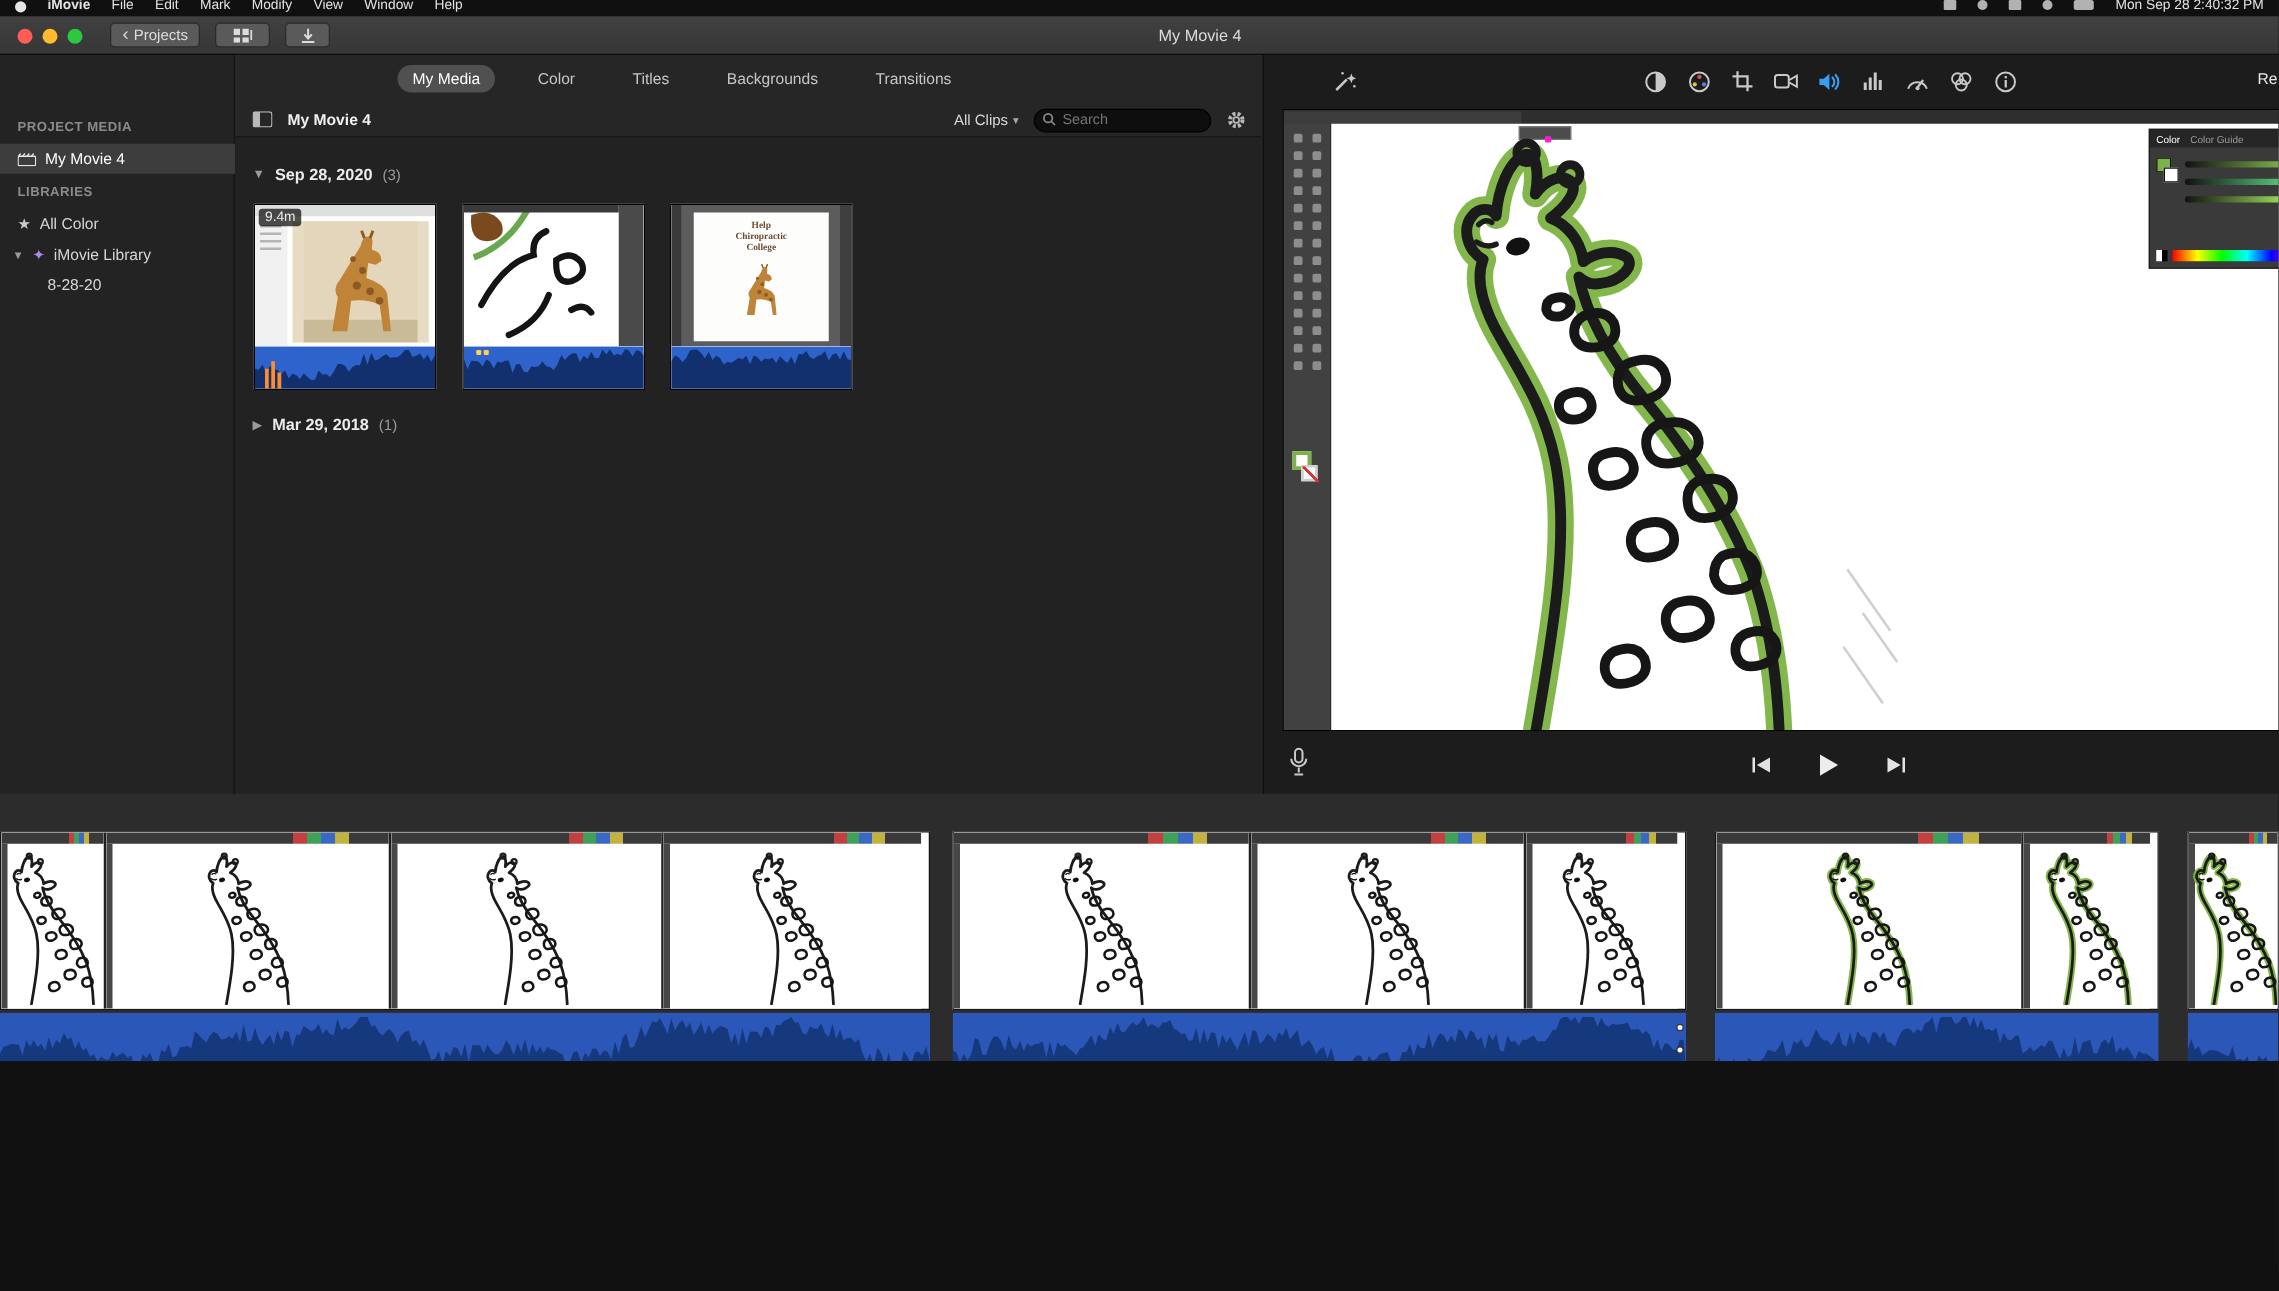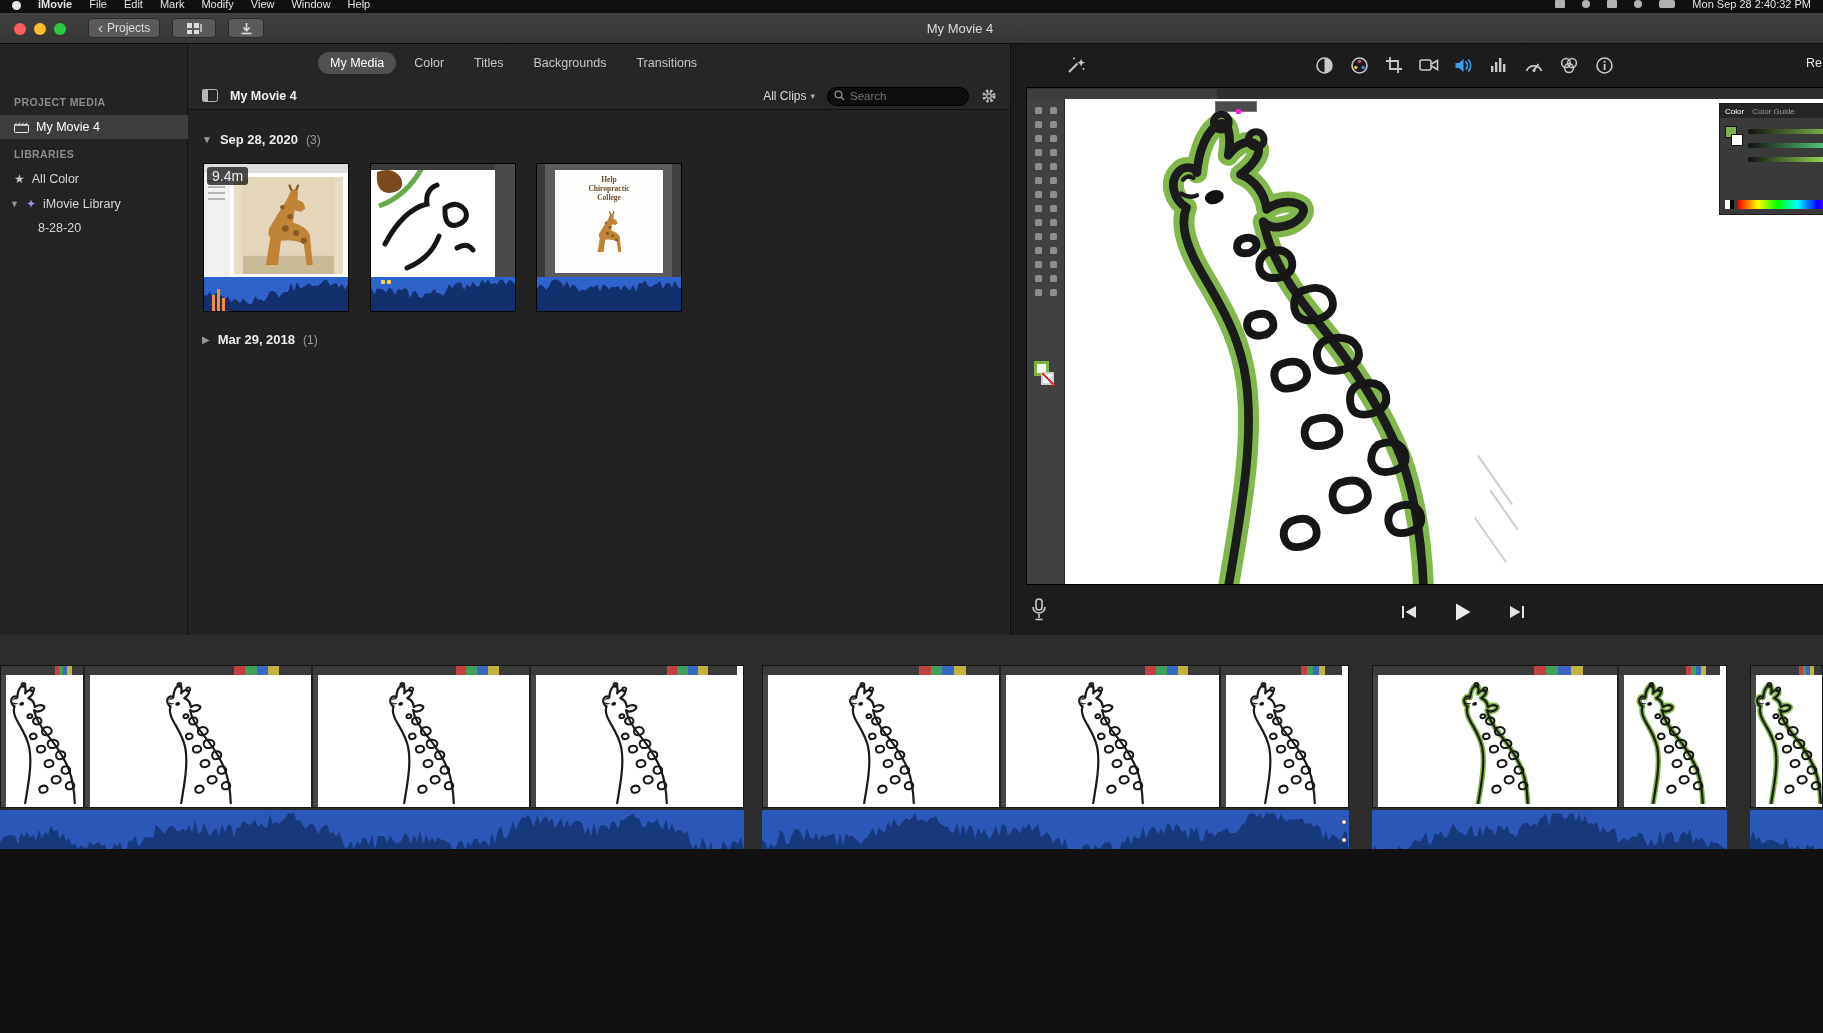--- a/index.html
+++ b/index.html
@@ -34,21 +34,21 @@
   
   #sidebar{position:absolute;left:0;top:44px;width:188px;height:591px;background:#232323;border-right:1px solid #131313;color:#ccc}
   .sb-label{position:absolute;left:14px;font-size:10.5px;font-weight:bold;letter-spacing:.4px;color:#8b8b8b}
   .sb-row{position:absolute;left:0;width:188px;height:24px;display:flex;align-items:center;gap:7px;font-size:12.5px;color:#d6d6d6;padding-left:14px}
   .sb-row.selected{background:#3d3d3d;color:#fff}
   .sb-caret{color:#9a9a9a;font-size:9px;width:9px}
   .sb-star{font-size:12px;color:#c9c9c9}
   .sb-star.purple{color:#a98be0}
 
   
-  #tabrow{position:absolute;left:188px;top:44px;width:821px;height:38px;background:#262626;display:flex;align-items:center;padding-left:130px;gap:6px}
+  #tabrow{position:absolute;left:188px;top:44px;width:821px;height:38px;background:#262626;display:flex;align-items:center;padding-left:130px;gap:22px}
   .tab{padding:4px 12px;border-radius:13px;font-size:12.5px;color:#c6c6c6;white-space:nowrap}
   .tab.selected{background:#505050;color:#fff}
 
   
   #browser-header{position:absolute;left:188px;top:82px;width:821px;height:28px;background:#262626;border-bottom:1px solid #121212;display:flex;align-items:center}
   #browser-title{color:#f0f0f0;font-size:12.5px;font-weight:bold;margin-left:12px}
   #bh-right{margin-left:auto;display:flex;align-items:center;gap:12px;padding-right:12px}
   #filter-control{color:#d8d8d8;font-size:12px;display:flex;gap:4px;align-items:center}
   #search-box{position:relative;width:142px;height:19px}
   #search-input{width:100%;height:100%;background:#0e0e0e;border:1px solid #000;border-radius:10px;color:#bbb;font-size:11.5px;padding:0 8px 0 22px;outline:none;font-family:"Liberation Sans",sans-serif}
@@ -56,21 +56,21 @@
 
   
   #browser{position:absolute;left:188px;top:110px;width:821px;height:525px;background:#222}
   .grp-head{position:absolute;left:14px;display:flex;align-items:center;gap:8px}
   .grp-caret{color:#9a9a9a;font-size:10px}
   .grp-label{color:#ececec;font-size:13px;font-weight:bold}
   .grp-count{color:#9a9a9a;font-size:12px}
   .clip{position:absolute;top:53px;width:146px;height:149px;background:#fff;border:1px solid #000;overflow:hidden}
   .clip-thumb{position:absolute;left:0;right:0;top:0;bottom:34px;overflow:hidden;background:#fff}
   .clip-wave{position:absolute;left:0;right:0;bottom:0;height:34px;overflow:hidden}
-  .clip-badge{position:absolute;top:3px;left:3px;background:rgba(10,10,10,.72);color:#eee;font-size:14px;padding:1px 5px;border-radius:3px;z-index:3}
+  .clip-badge{position:absolute;top:3px;left:3px;background:rgba(10,10,10,.72);color:#eee;font-size:11px;padding:1px 5px;border-radius:3px;z-index:3}
   .wave-accent{position:absolute;bottom:0;width:3px;background:#ff8c2e;z-index:2}
   .wave-dot{position:absolute;width:4px;height:4px;background:#ffd24a;border-radius:1px;z-index:2}
   
   .web-top{position:absolute;left:0;top:0;right:0;height:9px;background:#dedede}
   .web-side{position:absolute;left:0;top:9px;bottom:0;width:26px;background:#f1f1f1}
   .web-line{position:absolute;left:4px;height:2px;width:17px;background:#b5b5b5}
   .web-photo{position:absolute;left:30px;top:13px;right:5px;bottom:3px;background:#e7dbc4}
   
   .ai-right{position:absolute;right:0;top:0;bottom:0;width:20px;background:#4a4a4a}
   .ai-top{position:absolute;left:0;right:20px;top:0;height:6px;background:#3a3a3a}

